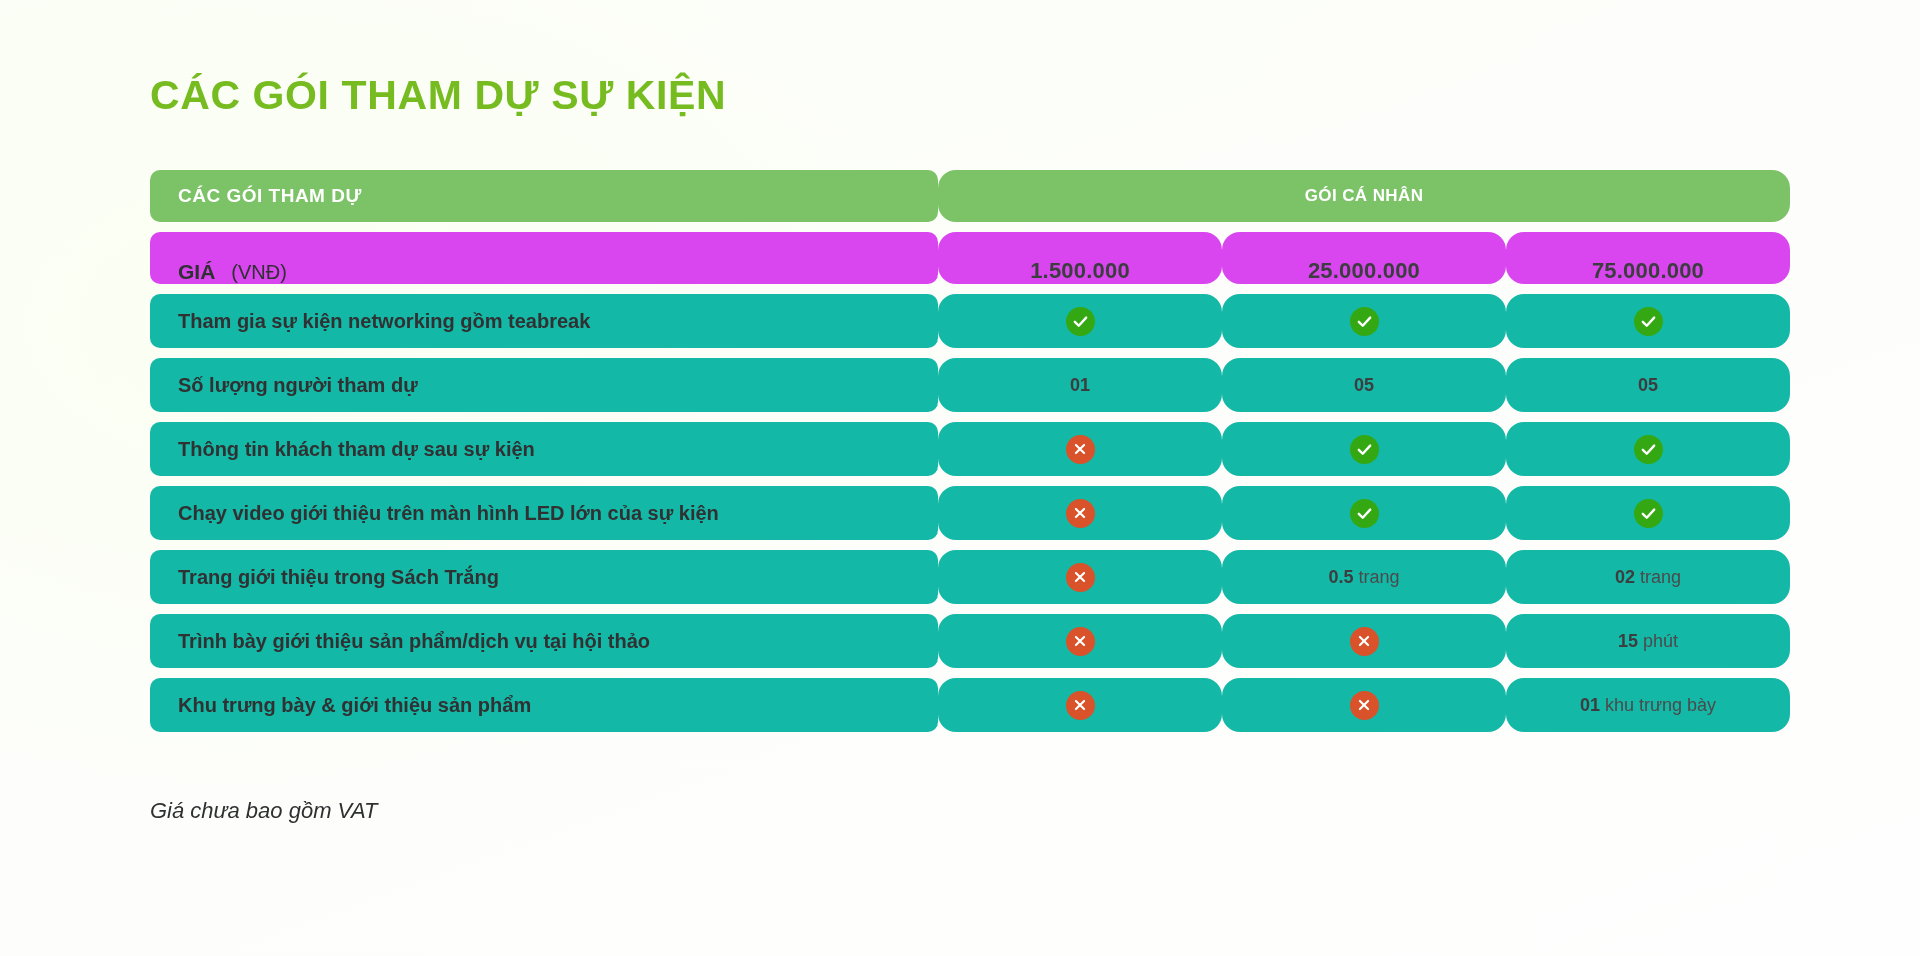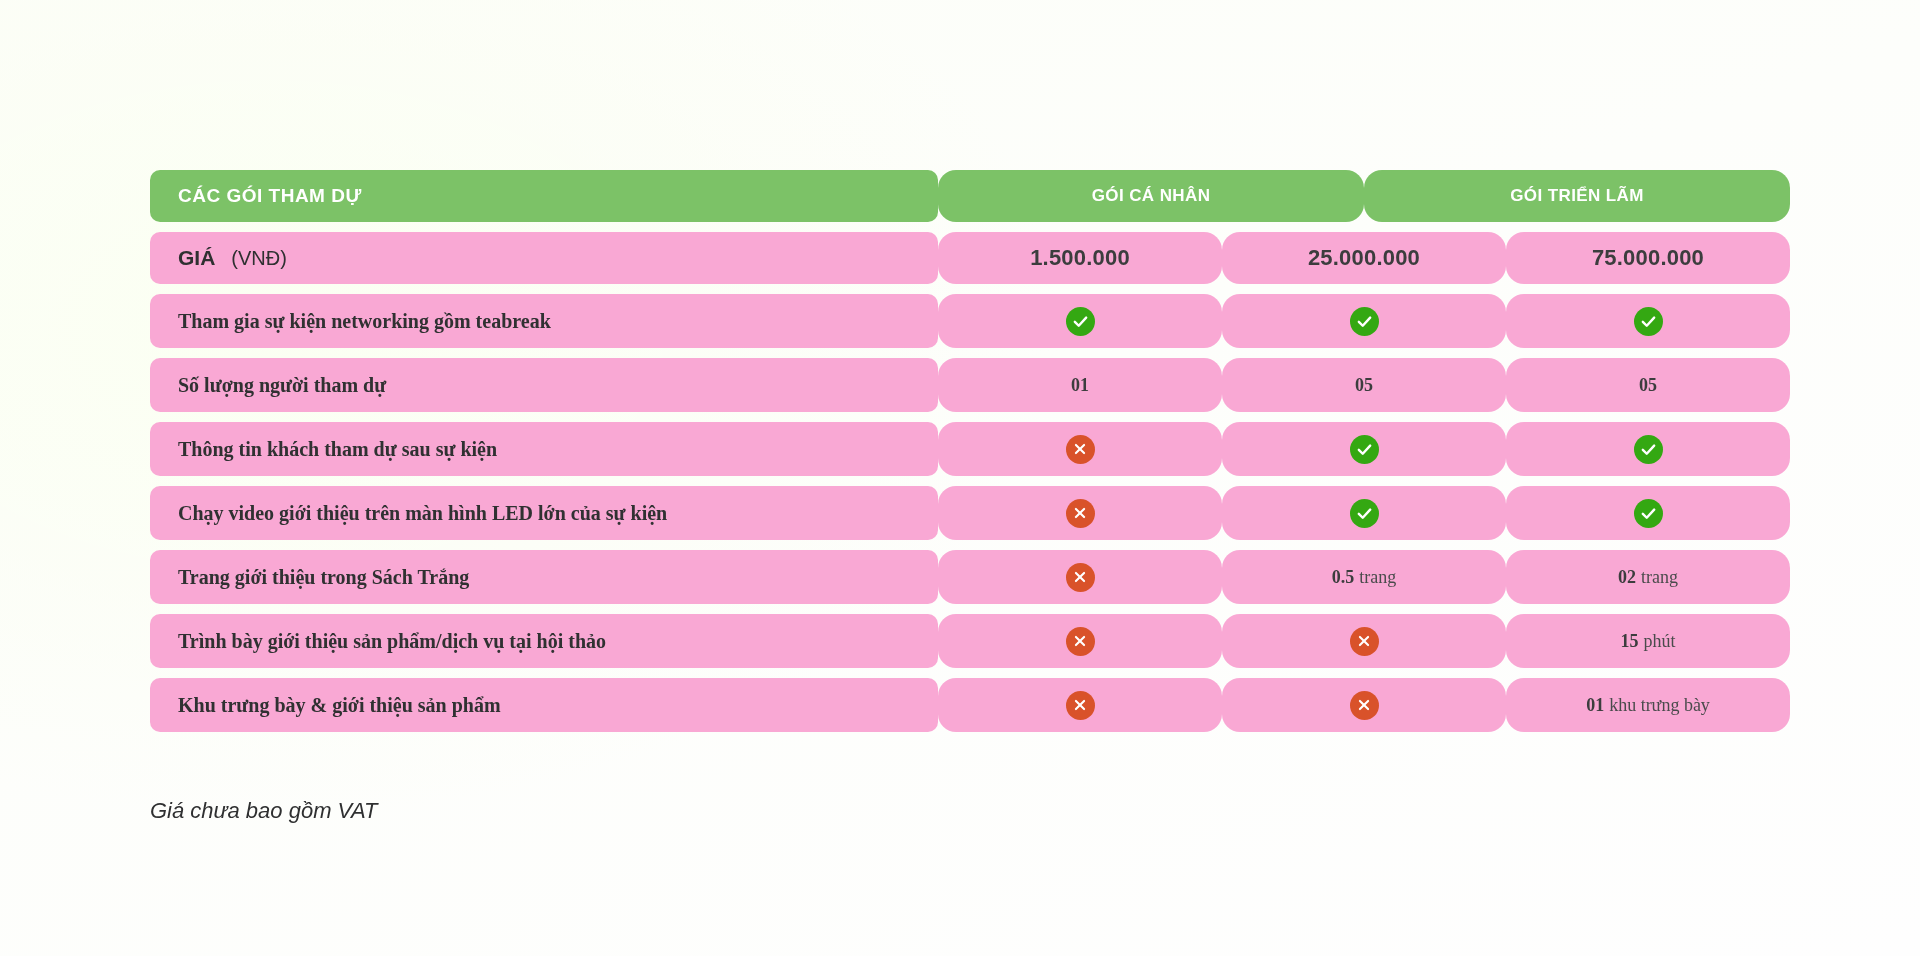--- a/index.html
+++ b/index.html
@@ -88,22 +88,23 @@
     color: #ffffff;
     font-size: 17px;
     font-weight: bold;
     letter-spacing: 0.4px;
     text-transform: uppercase;
   }
 
   
   .row-price .cell-label,
   .row-price .cell-val {
-    background: #f9a8d4;
+    background: #d946ef;
     height: 52px;
+    align-items: flex-end;
   }
   .row-price .cell-label {
     color: #2f3031;
     font-size: 21px;
   }
   .row-price .price-main {
     font-weight: bold;
   }
   .row-price .price-unit {
     font-weight: normal;
@@ -113,23 +114,22 @@
   .row-price .cell-val {
     color: #3c3d3e;
     font-size: 22px;
     font-weight: bold;
     letter-spacing: 0.2px;
   }
 
   
   .row-feature .cell-label,
   .row-feature .cell-val {
-    background: #f9a8d4;
+    background: #14b8a6;
     height: 54px;
-    font-family: Liberation Serif, serif;
   }
   .row-feature .cell-label {
     color: #303132;
     font-size: 20px;
     font-weight: bold;
   }
   .row-feature .cell-val {
     color: #3c3d3e;
     font-size: 18px;
   }
@@ -167,27 +167,27 @@
     font-style: italic;
     color: #2f3031;
     white-space: nowrap;
   }
 </style>
 </head>
 <body>
 
 <div class="page">
 
+  <h1 class="page-title">CÁC GÓI THAM DỰ SỰ KIỆN</h1>
 
   <div class="pricing-table">
 
     <div class="trow row-header">
       <div class="cell-label">CÁC GÓI THAM DỰ</div>
       <div class="cell-val">GÓI CÁ NHÂN</div>
-      <div class="cell-val">GÓI TRIỂN LÃM</div>
     </div>
 
     <div class="trow row-price">
       <div class="cell-label">
         <span class="price-main">GIÁ</span>
         <span class="price-unit">(VNĐ)</span>
       </div>
       <div class="cell-val">1.500.000</div>
       <div class="cell-val">25.000.000</div>
       <div class="cell-val">75.000.000</div>

